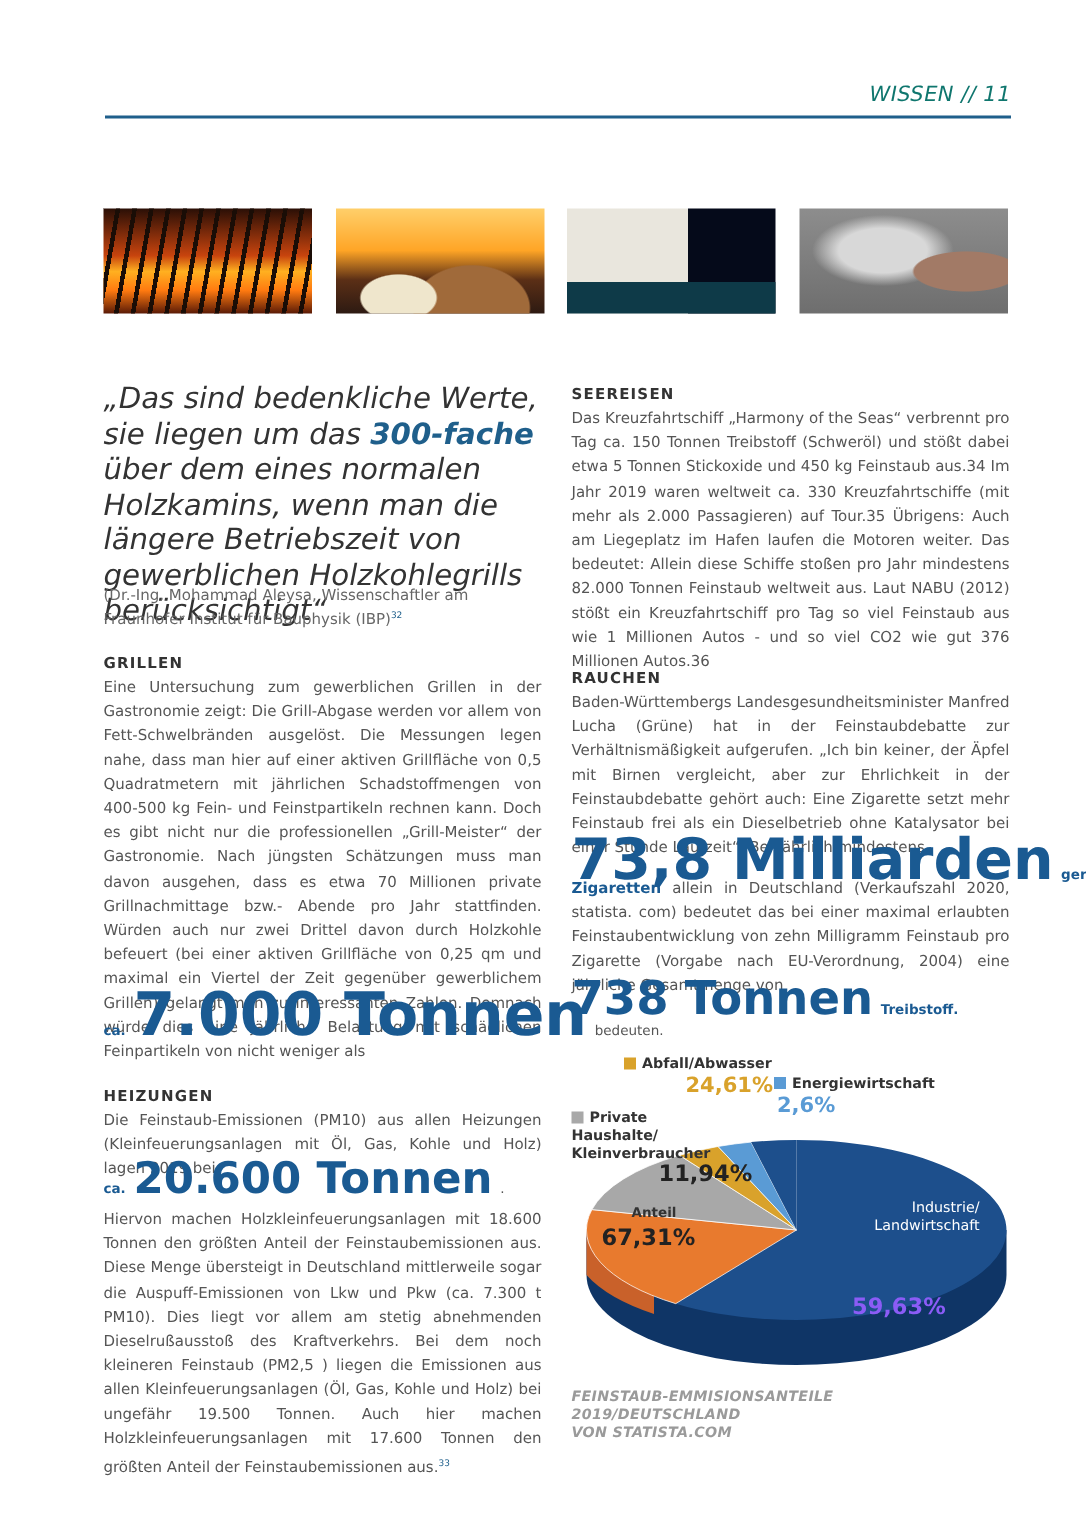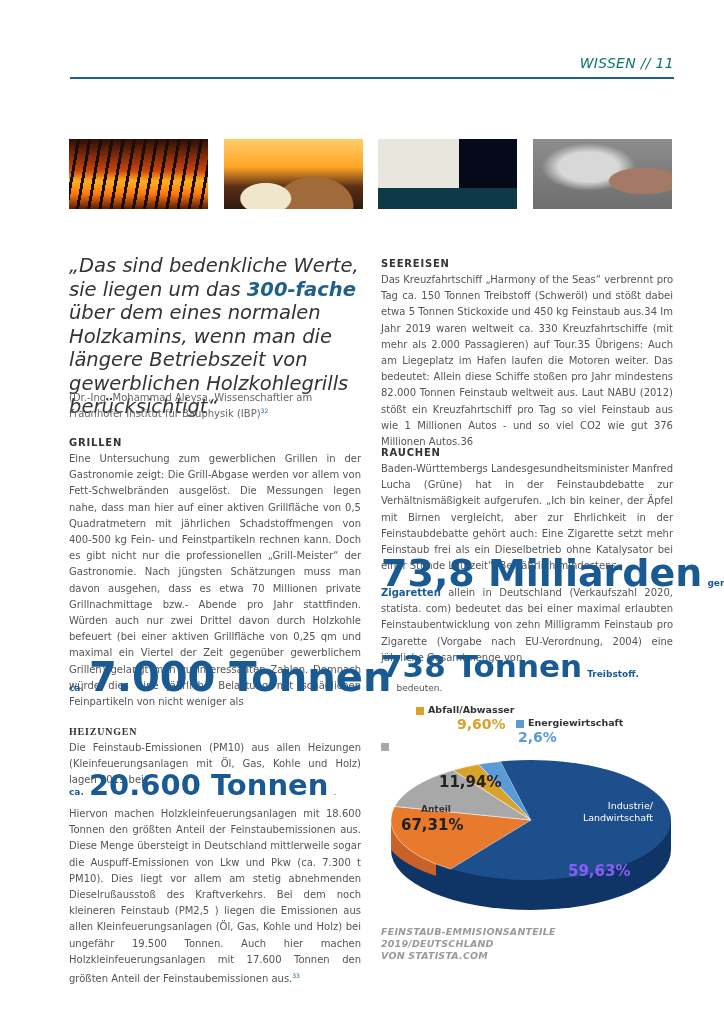--- a/index.html
+++ b/index.html
@@ -62,21 +62,21 @@
 </div>
 
 <div class="section-h" style="left:69px;top:437px;">GRILLEN</div>
 <div class="body-text" style="left:69px;top:451px;width:292px;">Eine Untersuchung zum gewerblichen Grillen in der Gastronomie zeigt: Die Grill-Abgase werden vor allem von Fett-Schwelbränden ausgelöst. Die Messungen legen nahe, dass man hier auf einer aktiven Grillfläche von 0,5 Quadratmetern mit jährlichen Schadstoffmengen von 400-500 kg Fein- und Feinstpartikeln rechnen kann. Doch es gibt nicht nur die professionellen „Grill-Meister“ der Gastronomie. Nach jüngsten Schätzungen muss man davon ausgehen, dass es etwa 70 Millionen private Grillnachmittage bzw.- Abende pro Jahr stattfinden. Würden auch nur zwei Drittel davon durch Holzkohle befeuert (bei einer aktiven Grillfläche von 0,25 qm und maximal ein Viertel der Zeit gegenüber gewerblichem Grillen) gelangt man zu interessanten Zahlen. Demnach würde dies eine jährliche Belastung mit schädlichen Feinpartikeln von nicht weniger als</div>
 <div style="position:absolute;left:69px;top:654px;width:300px;white-space:nowrap;">
   <span class="small-tail" style="color:#1a5a92;font-weight:bold;">ca.</span>
   <span class="big" style="font-size:40px;">7.000 Tonnen</span>
   <span class="small-tail">bedeuten.</span>
 </div>
 
-<div class="section-h" style="left:69px;top:726px;font-family:Liberation Serif, serif;">HEIZUNGEN</div>
+<div class="section-h" style="left:69px;top:726px;">HEIZUNGEN</div>
 <div class="body-text" style="left:69px;top:740px;width:292px;">Die Feinstaub-Emissionen (PM10) aus allen Heizungen (Kleinfeuerungsanlagen mit Öl, Gas, Kohle und Holz) lagen 2019 bei</div>
 <div style="position:absolute;left:69px;top:768px;width:300px;white-space:nowrap;">
   <span class="small-tail" style="color:#1a5a92;font-weight:bold;">ca.</span>
   <span class="big" style="font-size:29px;">20.600 Tonnen</span>
   <span class="small-tail">.</span>
 </div>
 <div class="body-text" style="left:69px;top:806px;width:292px;">
   <span>Hiervon machen Holzkleinfeuerungsanlagen mit 18.600 Tonnen den größten Anteil der Feinstaubemissionen aus. Diese Menge übersteigt in Deutschland mittlerweile sogar die Auspuff-Emissionen von Lkw und Pkw (ca. 7.300 t PM10). Dies liegt vor allem am stetig abnehmenden Dieselrußausstoß des Kraftverkehrs. Bei dem noch kleineren Feinstaub (PM2,5 ) liegen die Emissionen aus allen Kleinfeuerungsanlagen (Öl, Gas, Kohle und Holz) bei ungefähr 19.500 Tonnen. Auch hier machen Holzkleinfeuerungsanlagen mit 17.600 Tonnen den größten Anteil der Feinstaubemissionen aus.</span><sup style="font-size:6px;color:#1f5f8b">33</sup>
 </div>
 
@@ -109,24 +109,24 @@
 
     <path d="M150,120 L13.6,106.4 A140,60 0 0 1 72.0,70.2 Z" fill="#a8a8a8" stroke="#fff" stroke-width="0.5"></path>
 
     <path d="M150,120 L72.0,70.2 A140,60 0 0 1 97.7,64.3 Z" fill="#d9a22b" stroke="#fff" stroke-width="0.5"></path>
 
     <path d="M150,120 L97.7,64.3 A140,60 0 0 1 119.7,61.4 Z" fill="#5a9bd5" stroke="#fff" stroke-width="0.5"></path>
 
     <path d="M150,120 L119.7,61.4 A140,60 0 0 1 150,60 Z" fill="#1d4f8c"></path>
   </svg>
   <div class="legend-lbl" style="left:35px;top:4px;"><span class="sq" style="background:#d9a22b"></span><span>Abfall/Abwasser</span></div>
-  <div class="pct" style="left:76px;top:16px;font-size:14px;color:#d9a22b;">9,60%</div>
+  <div class="pct" style="left:76px;top:16px;font-size:14px;color:#d9a22b;">24,61%</div>
   <div class="legend-lbl" style="left:135px;top:17px;"><span class="sq" style="background:#5a9bd5"></span><span>Energiewirtschaft</span></div>
   <div class="pct" style="left:137px;top:29px;font-size:14px;color:#5a9bd5;">2,6%</div>
-  <div class="legend-lbl" style="left:0px;top:40px;width:110px;white-space:normal;line-height:12px;"><span class="sq" style="background:#a8a8a8"></span></div>
+  <div class="legend-lbl" style="left:0px;top:40px;width:110px;white-space:normal;line-height:12px;"><span class="sq" style="background:#a8a8a8"></span><span>Private Haushalte/ Kleinverbraucher</span></div>
   <div class="pct" style="left:58px;top:73px;font-size:15px;color:#222;">11,94%</div>
   <div class="pct" style="left:40px;top:104px;font-size:9px;color:#333;">Anteil</div>
   <div class="pct" style="left:20px;top:116px;font-size:15px;color:#222;">67,31%</div>
   <div class="pct" style="left:172px;top:100px;width:100px;font-size:9.5px;color:#fff;white-space:normal;text-align:right;font-weight:normal;line-height:12px;">Industrie/ Landwirtschaft</div>
   <div class="pct" style="left:187px;top:126px;font-size:15px;color:#8b5cf6;margin-top:36px;">59,63%</div>
 </div>
 <div class="chart-cap">
   <div>FEINSTAUB-EMMISIONSANTEILE 2019/DEUTSCHLAND</div>
   <div>VON STATISTA.COM</div>
 </div>

